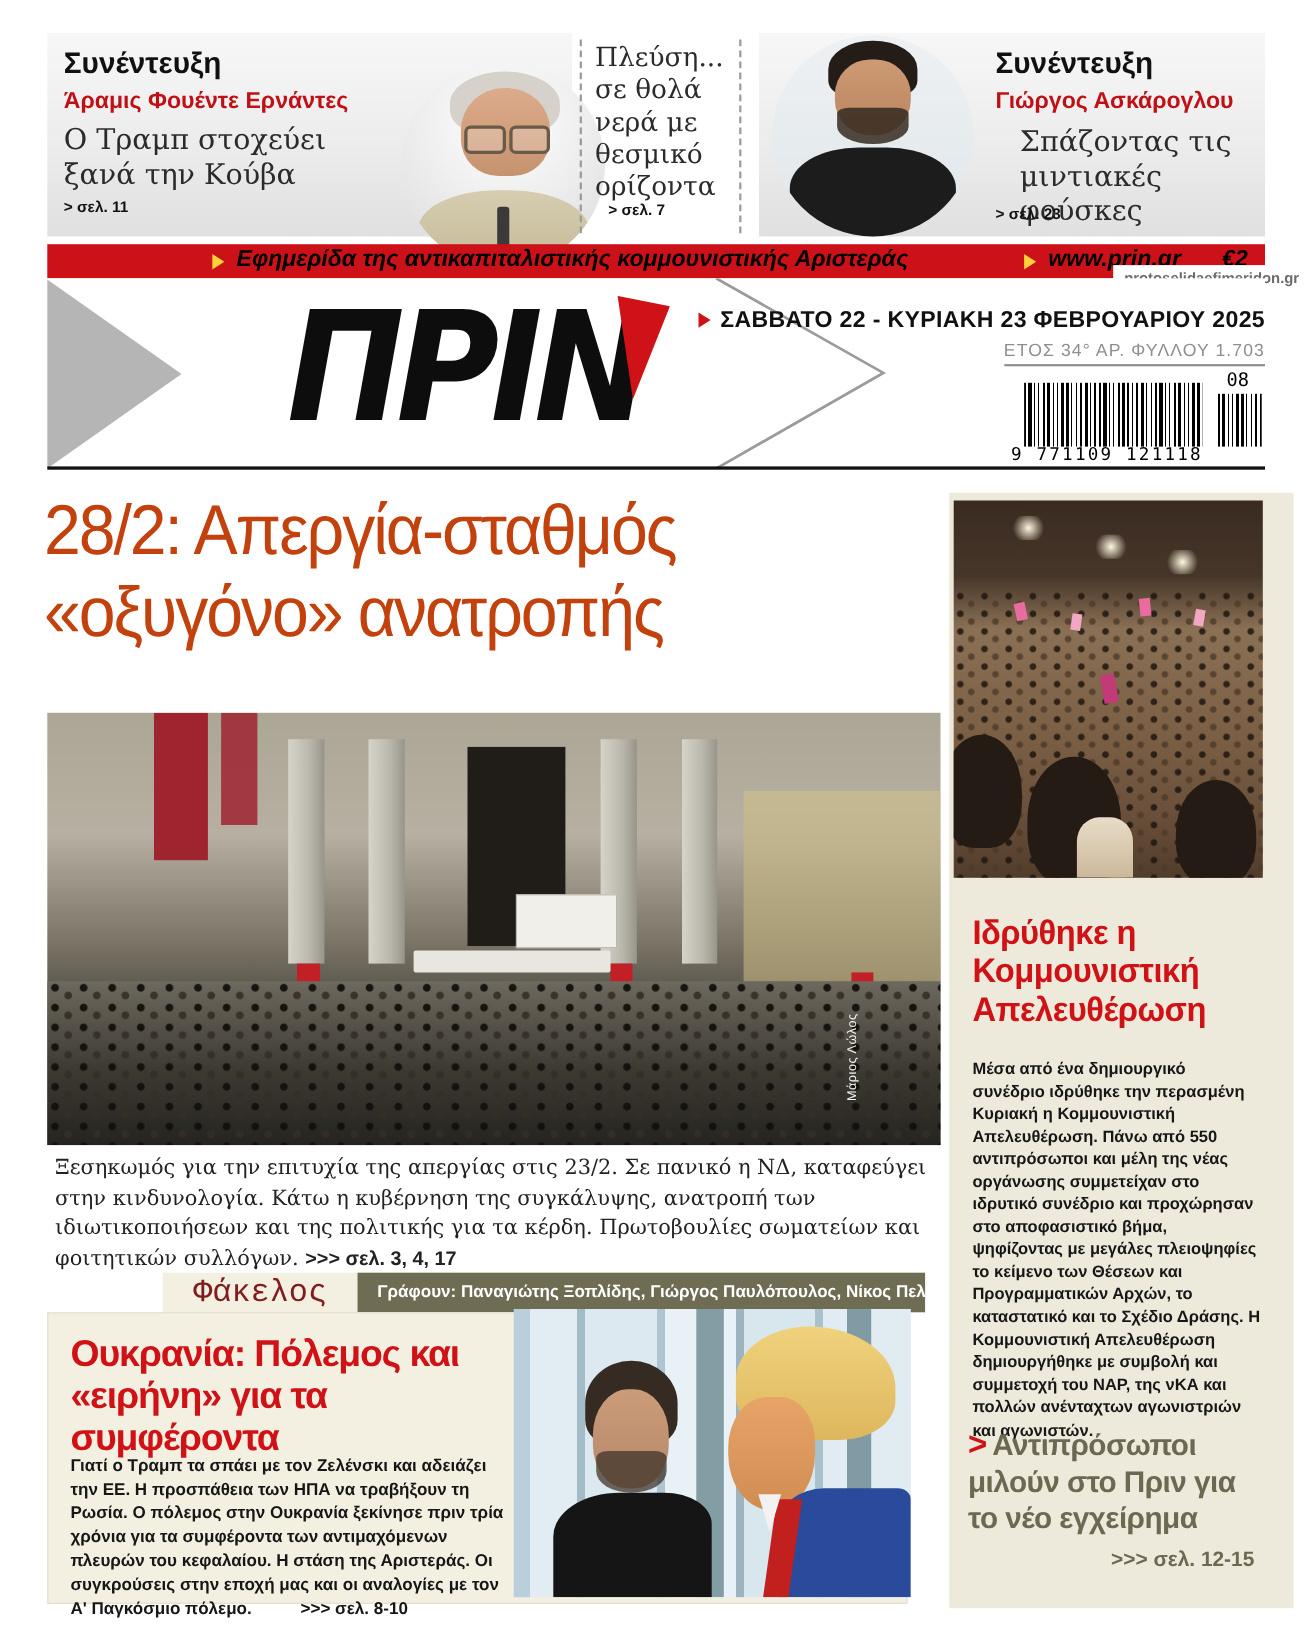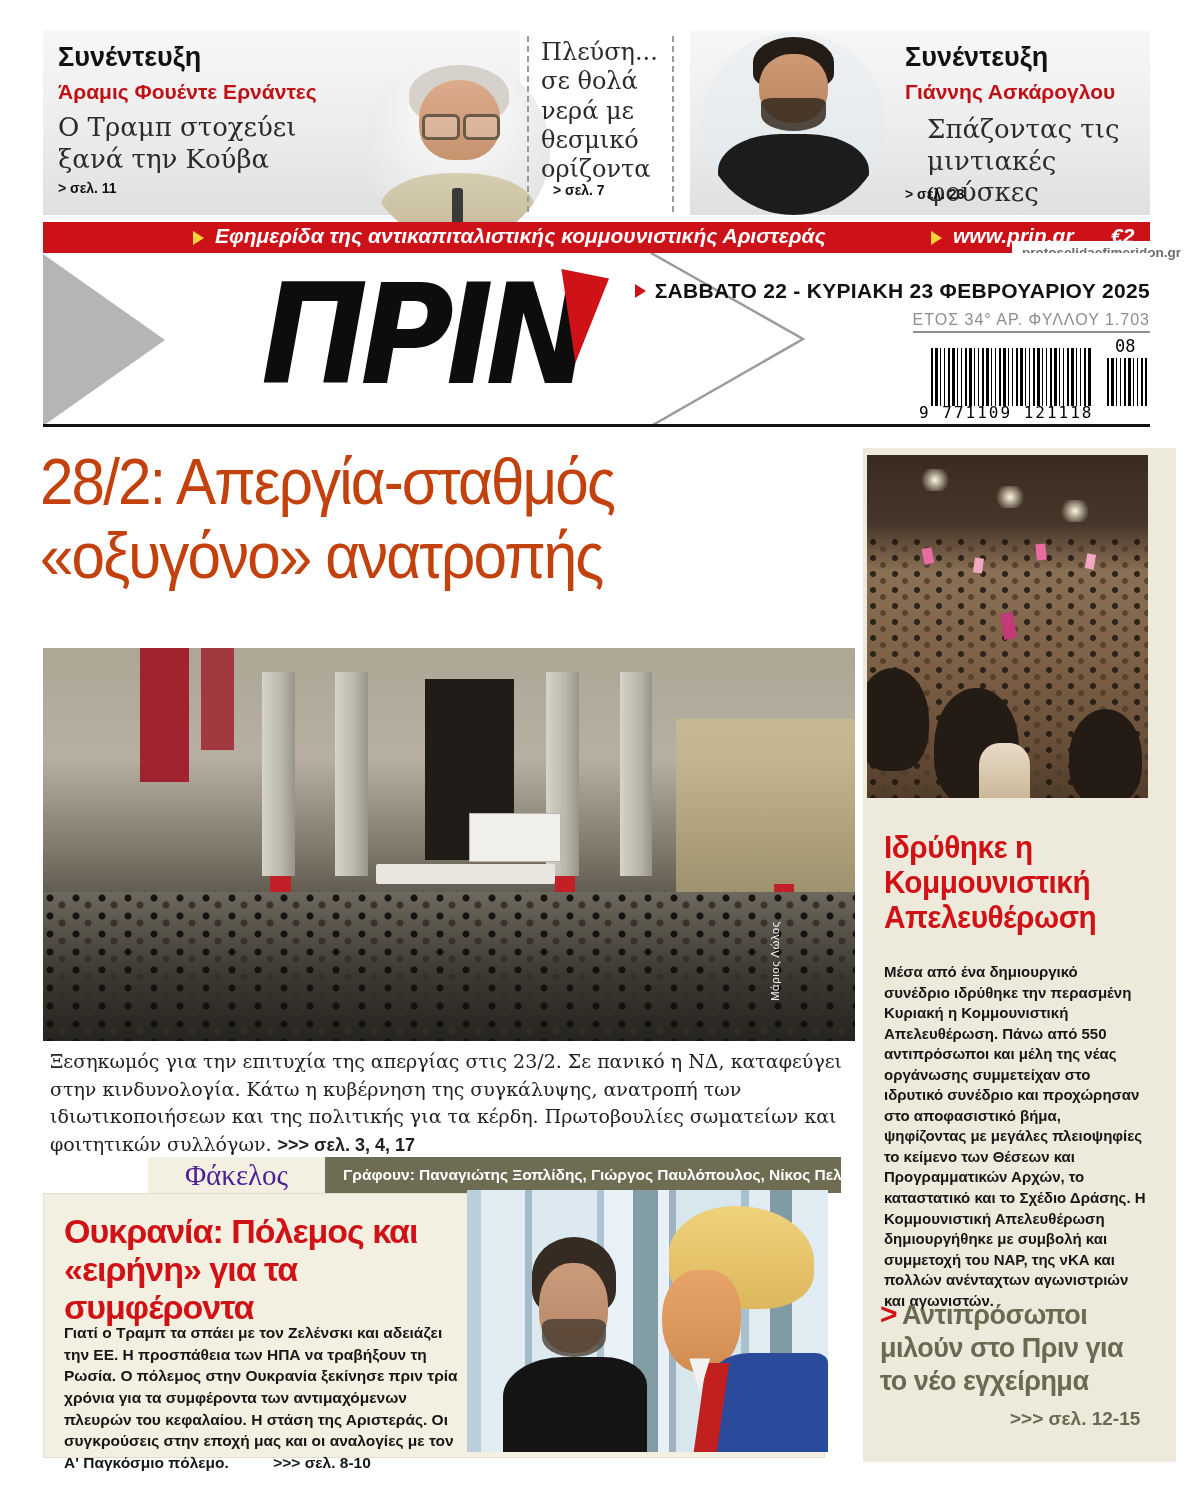--- a/index.html
+++ b/index.html
@@ -16,21 +16,21 @@
   .dashsep{border-left:2px dashed #9a9a9a;width:0;}
   .circle-photo{border-radius:50%;overflow:hidden;}
   .cp-bg1{background:radial-gradient(circle at 50% 28%,#ffffff 0%,#e9e9e9 60%,#d9d9d9 100%);}
   .cp-bg2{background:linear-gradient(180deg,#eef1f3,#dfe6ea);}
   .pp{position:absolute;}
 
   
   .banner{background:#cd1118;}
   .tri-yellow{width:0;height:0;border-top:7px solid transparent;border-bottom:7px solid transparent;border-left:11px solid #ffd23a;}
   .tri-red{width:0;height:0;border-top:7px solid transparent;border-bottom:7px solid transparent;border-left:11px solid #cf1217;}
-  .banner-text{color:#ffffff;font-style:italic;font-weight:800;font-size:21px;white-space:nowrap;}
+  .banner-text{color:#000000;font-style:italic;font-weight:800;font-size:21px;white-space:nowrap;}
   .watermark{background:#fff;color:#6b6b6b;font-weight:800;font-size:13.5px;text-align:center;line-height:23px;}
 
   
   .gray-tri{width:0;height:0;border-top:86px solid transparent;border-bottom:86px solid transparent;border-left:122px solid #b5b5b5;}
   .logo-text{font-family:"DejaVu Sans",sans-serif;font-weight:bold;font-style:italic;
              font-size:128px;letter-spacing:-8px;color:#0d0d0d;line-height:1;transform:scaleY(1.08);}
   .logo-accent{background:#cf1217;clip-path:polygon(18% 0,100% 10%,42% 100%);}
   .date-line{display:flex;align-items:center;gap:9px;}
   .date-text{font-size:21px;font-weight:900;color:#111;letter-spacing:.3px;white-space:nowrap;}
   .issue-text{font-size:16px;color:#8e8e8e;letter-spacing:1px;border-bottom:2px solid #8e8e8e;padding-bottom:2px;white-space:nowrap;}
@@ -77,21 +77,21 @@
   .rc-head{background:#241b14;border-radius:50% 50% 40% 40%;}
   .rc-headline{color:#d01217;font-weight:900;font-size:31px;line-height:1.13;letter-spacing:-.5px;}
   .rc-headline span{display:inline-block;transform:scaleX(.96);transform-origin:left;}
   .rc-body{font-size:15px;font-weight:700;color:#161616;line-height:1.37;}
   .rc-teaser{font-size:27px;font-weight:800;color:#6b6951;line-height:1.22;letter-spacing:-.5px;}
   .rc-marker{color:#d01217;font-weight:900;font-size:30px;}
   .rc-pages{font-size:19px;font-weight:800;color:#6b6951;}
 
   
   .cream{background:#f3f0e1;}
-  .d-label{font-family:Liberation Serif, serif;font-size:29px;color:#4c1d95;text-align:center;line-height:37px;}
+  .d-label{font-family:Liberation Mono, monospace;font-size:29px;color:#7f1d1d;text-align:center;line-height:37px;}
   .d-byline{background:#6e6c53;color:#fff;font-weight:700;font-size:15.5px;line-height:36px;padding-left:18px;white-space:nowrap;overflow:hidden;}
   .d-headline{color:#d01217;font-weight:900;font-size:34px;line-height:1.12;letter-spacing:-1px;}
   .d-body{font-size:15.5px;font-weight:700;color:#161616;line-height:1.4;}
   .d-pages{font-weight:800;}
 
   
   .zt-photo{overflow:hidden;background:
      linear-gradient(90deg,#b9cfdc 0 4%,#e2edf3 4% 16%,#a3bac7 16% 18%,#dce9f0 18% 36%,#aec5d1 36% 38%,#e8f1f6 38% 56%,#9db4c0 56% 58%,#d8e6ee 58% 76%,#a9c0cd 76% 78%,#e0ebf2 78% 100%);}
   .zt-frame{background:#4d7078;opacity:.65;}
 </style>
@@ -124,21 +124,21 @@
   </div>
 
   <div class="abs teaser-box" style="left:690px;top:30px;width:460px;height:185px;">
     <div class="abs circle-photo cp-bg2" style="left:12px;top:2px;width:183px;height:183px;">
       <div class="pp" style="left:28%;top:3%;width:44%;height:28%;background:#241c17;border-radius:50% 50% 30% 30%;"></div>
       <div class="pp" style="left:31%;top:12%;width:38%;height:38%;background:linear-gradient(180deg,#cd9a74,#b9845f);border-radius:46%;"></div>
       <div class="pp" style="left:32%;top:36%;width:36%;height:18%;background:#352a20;border-radius:20% 20% 60% 60%;opacity:.85;"></div>
       <div class="pp" style="left:9%;top:56%;width:82%;height:48%;background:#1c1c1c;border-radius:42% 42% 0 0;"></div>
     </div>
     <div class="abs t-label" style="left:215px;top:12px;">Συνέντευξη</div>
-    <div class="abs t-name" style="left:215px;top:50px;">Γιάννης Ασκάρογλου</div>
+    <div class="abs t-name" style="left:215px;top:50px;">Γιώργος Ασκάρογλου</div>
     <div class="abs t-title" style="left:215px;top:84px;width:230px;margin-left:22px;">Σπάζοντας τις μιντιακές φούσκες</div>
     <div class="abs t-page" style="left:215px;top:156px;">&gt; σελ. 23</div>
   </div>
 
   <div class="abs banner" style="left:43px;top:222px;width:1107px;height:31px;">
     <div class="abs tri-yellow" style="left:150px;top:9px;"></div>
     <div class="abs banner-text" style="left:172px;top:2px;">Εφημερίδα της αντικαπιταλιστικής κομμουνιστικής Αριστεράς</div>
     <div class="abs tri-yellow" style="left:888px;top:9px;"></div>
     <div class="abs banner-text" style="left:910px;top:2px;">www.prin.gr</div>
     <div class="abs banner-text" style="left:1068px;top:2px;">€2</div>

